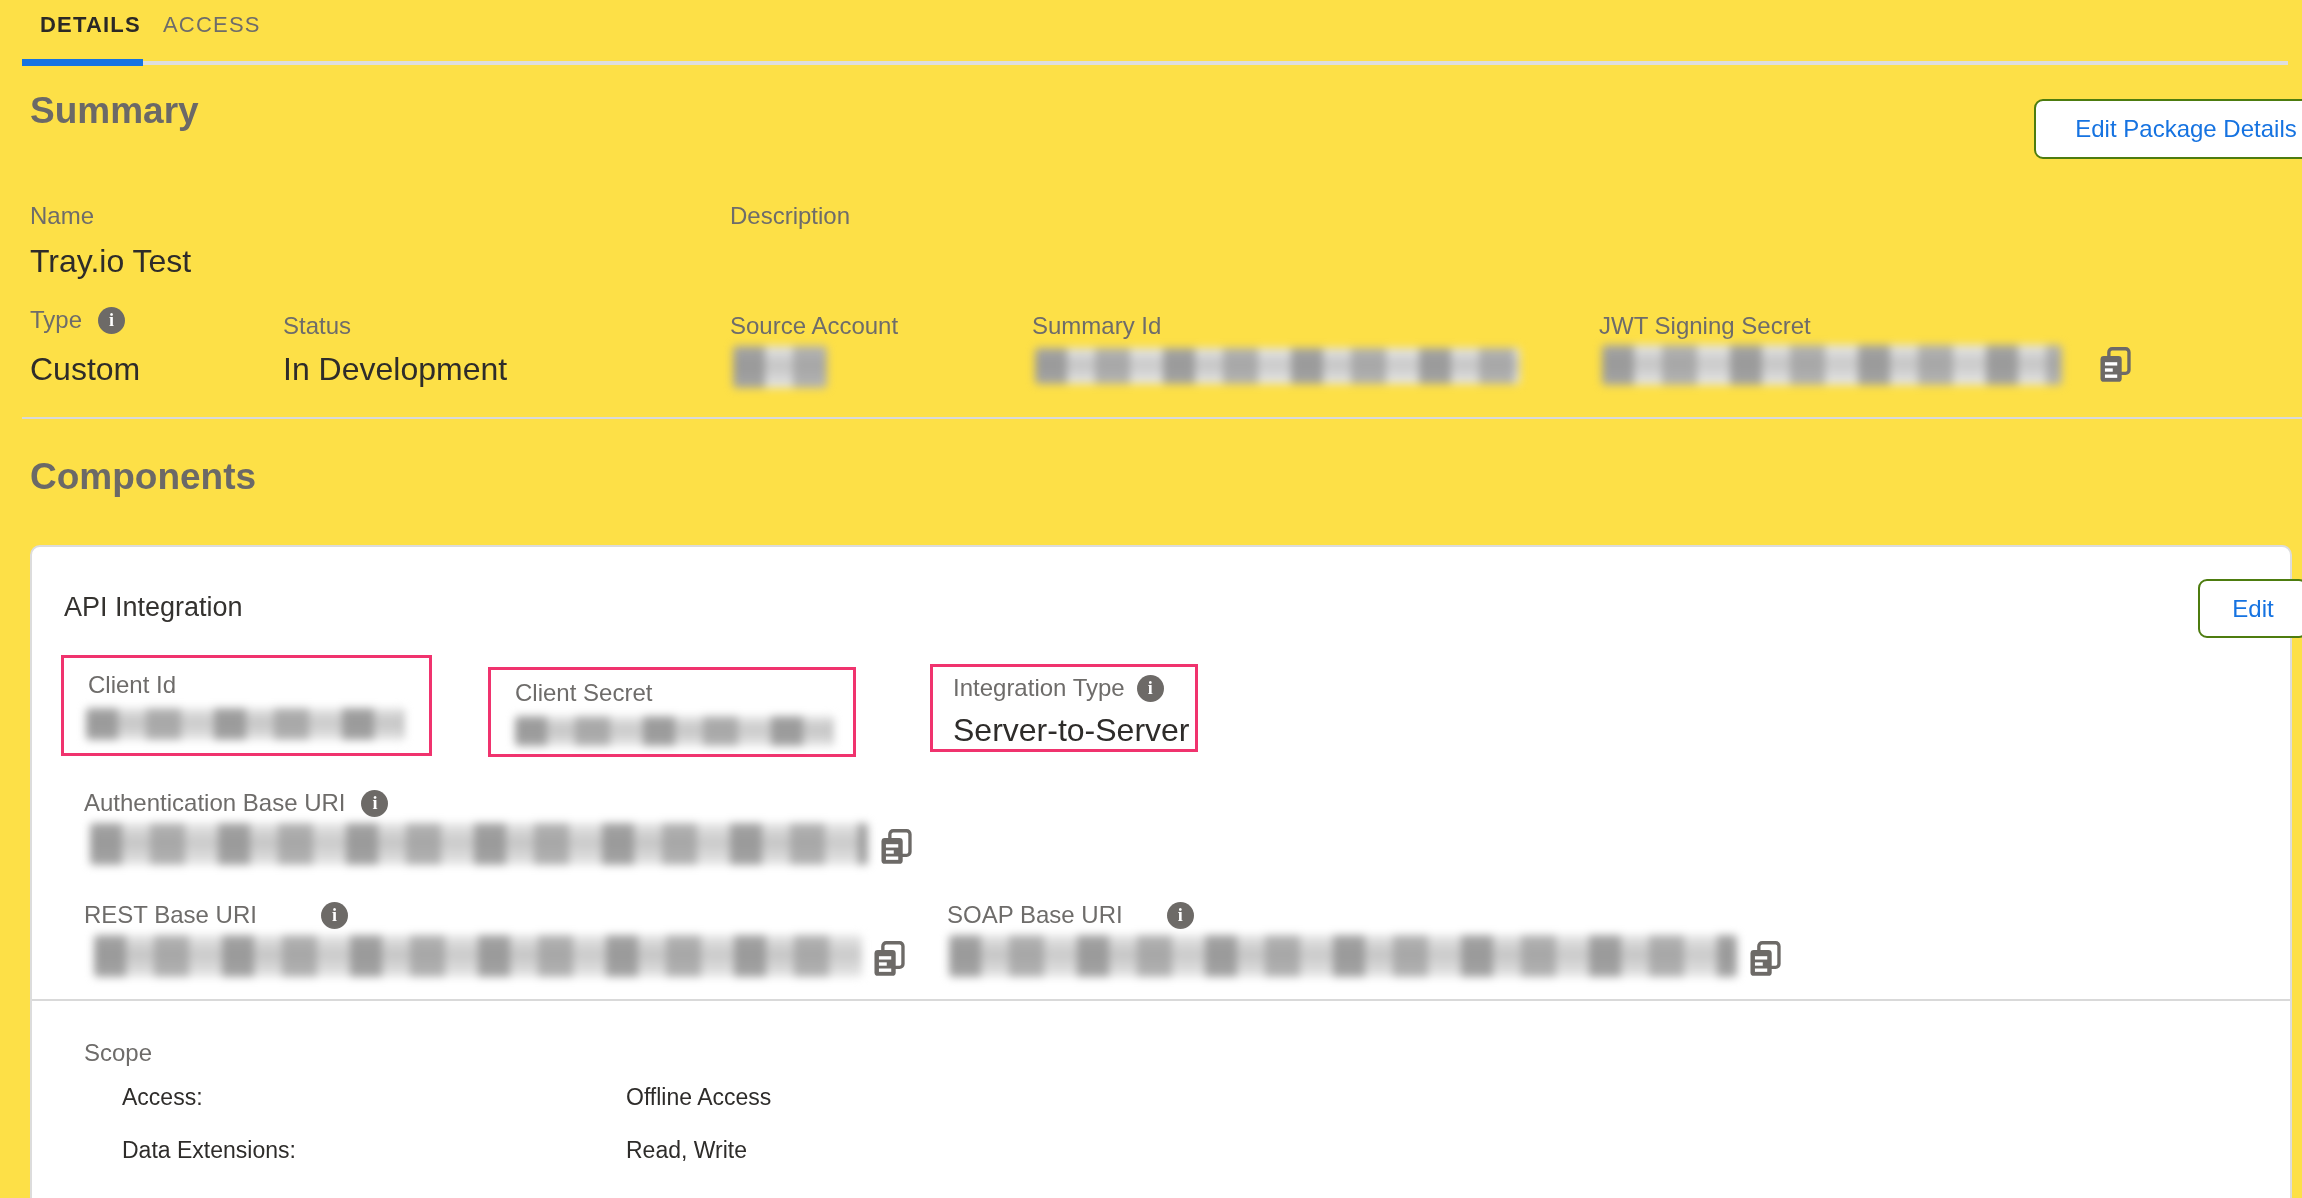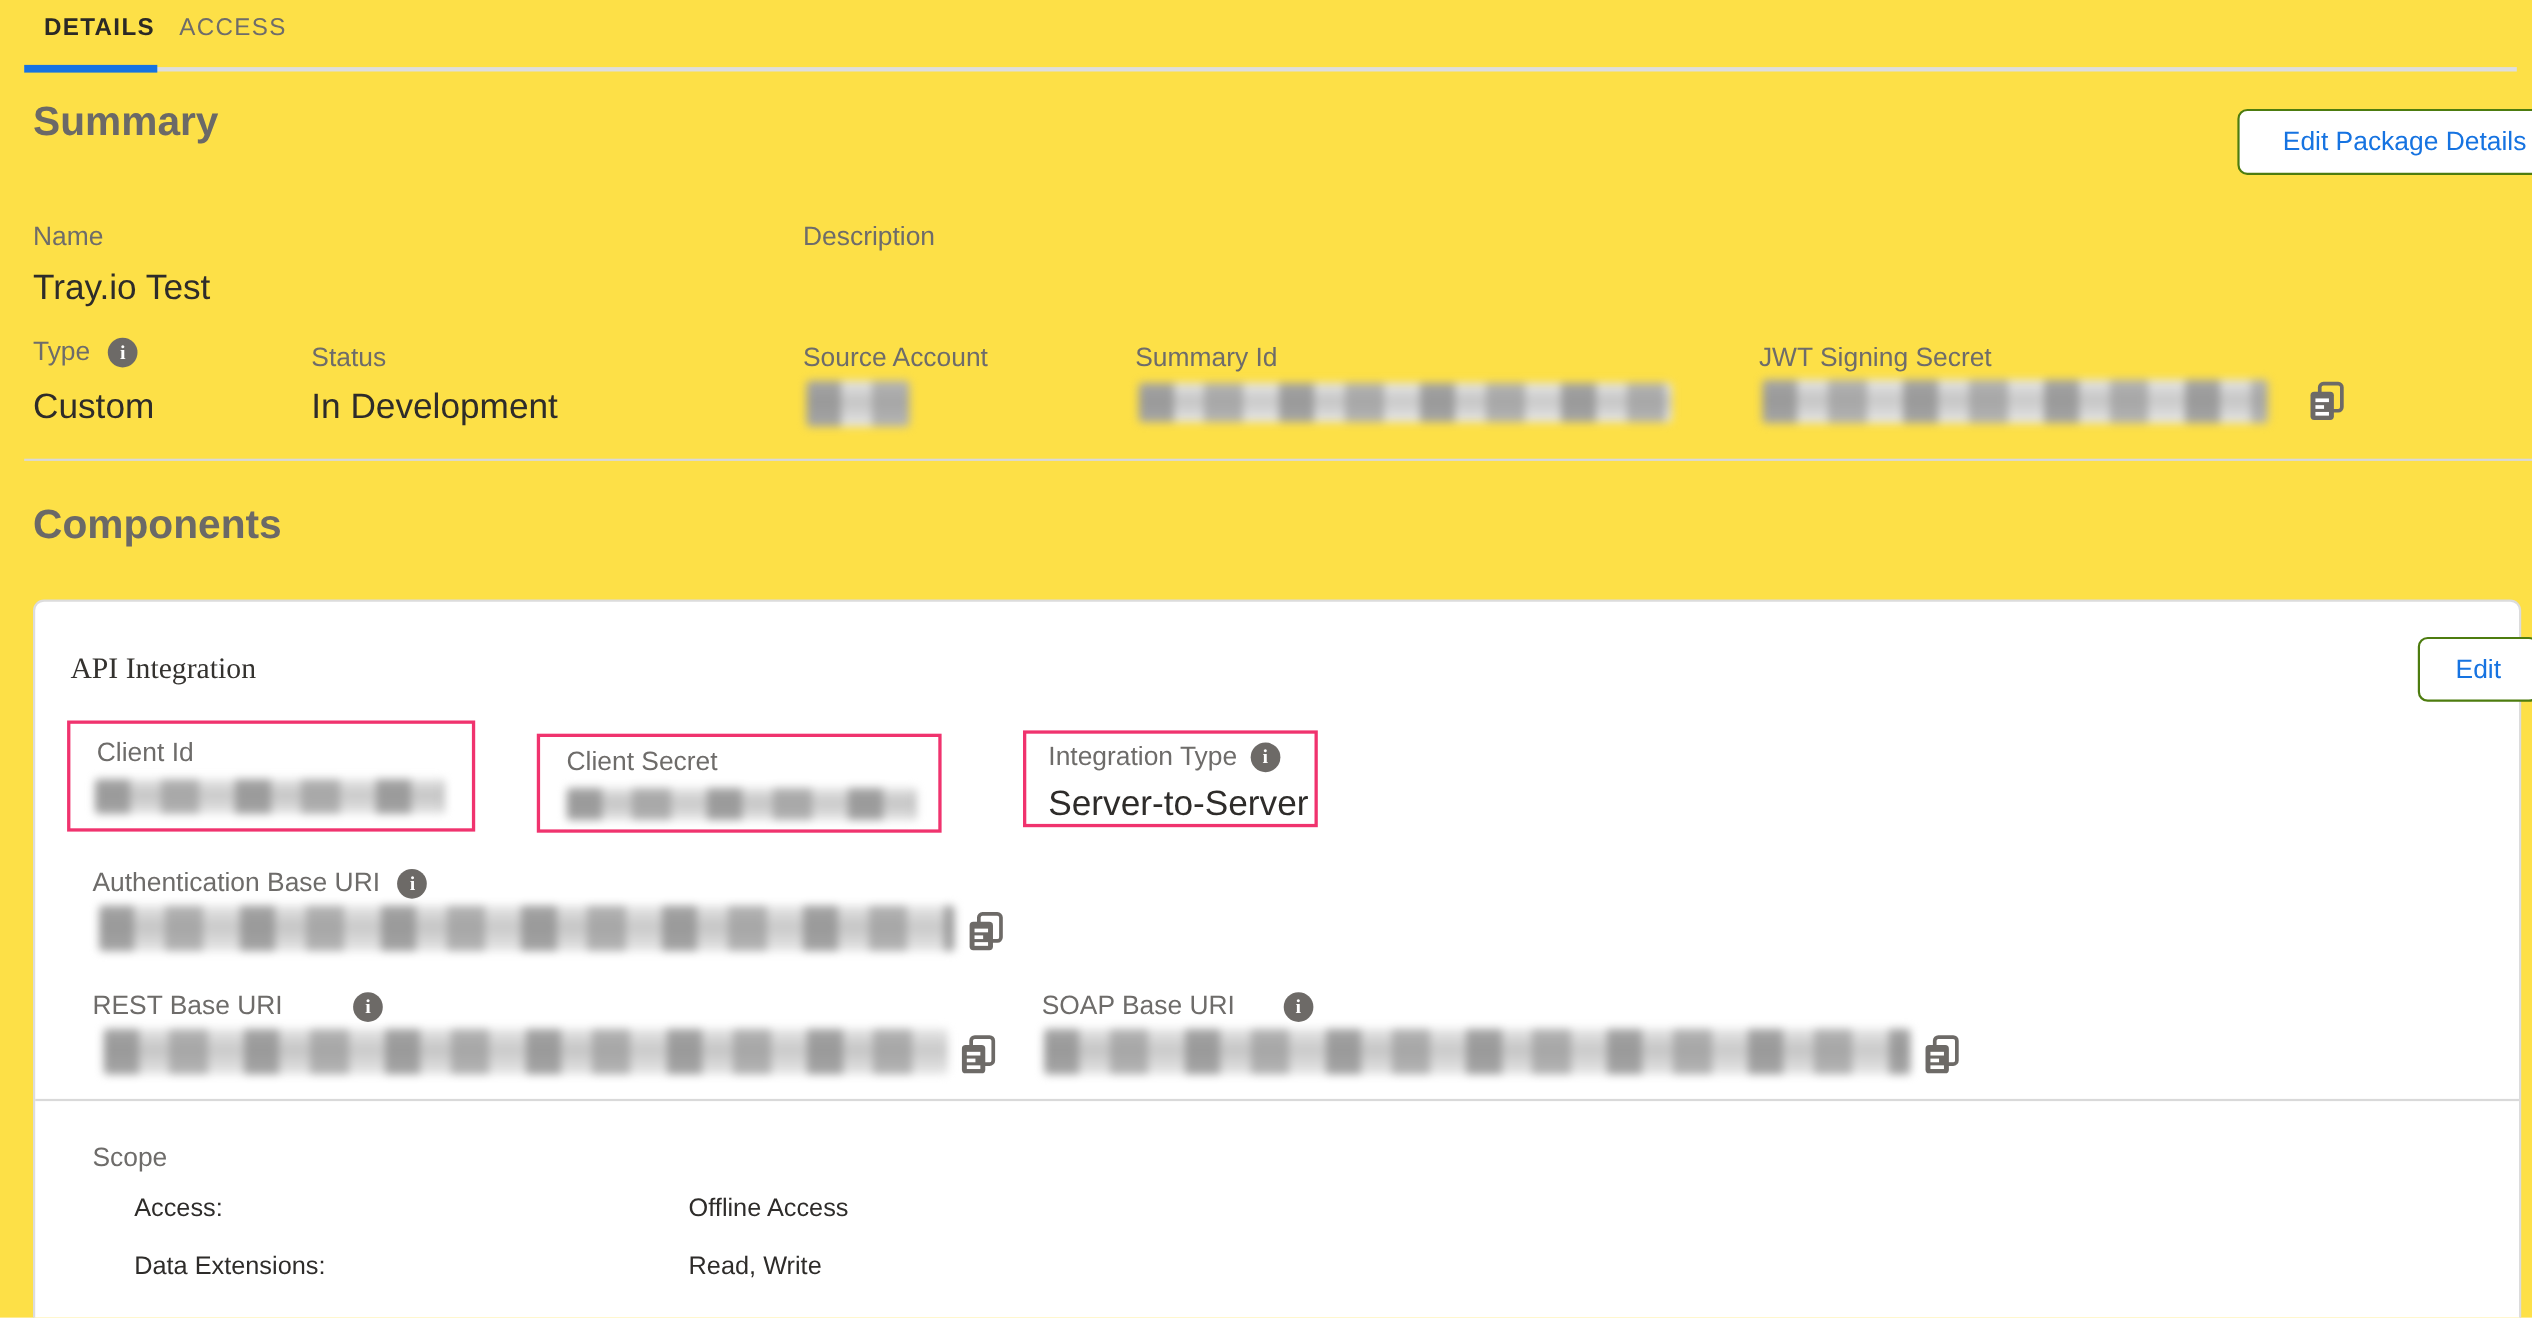--- a/index.html
+++ b/index.html
@@ -20,21 +20,21 @@
   .label{font-size:24px;color:var(--gray-label);}
   .value{font-size:32px;color:var(--dark);}
   .tab{font-size:22px;letter-spacing:1.2px;color:var(--gray-label);cursor:pointer;}
   .tab.active{color:#2b2926;font-weight:bold;}
   .tab-track{height:4px;background:#dedede;}
   .tab-active-bar{height:7px;background:var(--blue);}
   .btn{display:flex;align-items:center;justify-content:center;background:#fff;
        border:2px solid #4d7c0f;border-radius:9px;color:var(--blue);
        font-size:24px;font-family:inherit;cursor:pointer;margin-left:46px;}
   .card{border:2px solid #dcdcdc;border-radius:10px;background:#fff;}
-  .card-title{font-size:27px;color:#34322f;font-family:Liberation Serif, serif;}
+  .card-title{font-size:27px;color:#34322f;}
   .pink-box{border:3px solid var(--pink);background:#fff;}
   .labelrow{display:flex;align-items:center;gap:16px;}
   .info-icon{width:27px;height:27px;border-radius:50%;background:var(--icon-gray);
              color:#fff;display:inline-flex;align-items:center;justify-content:center;
              font-size:18px;font-weight:bold;font-family:"Liberation Serif",serif;flex:0 0 auto;}
   .redacted{border-radius:4px;filter:blur(4px);
     background:
       repeating-linear-gradient(90deg, rgba(140,140,140,.75) 0 32px, rgba(205,205,205,.35) 32px 60px,
         rgba(155,155,155,.7) 60px 95px, rgba(215,215,215,.4) 95px 128px),
       linear-gradient(180deg,#f1f1f1,#c0c0c0 45%,#cdcdcd 62%,#f3f3f3);}

